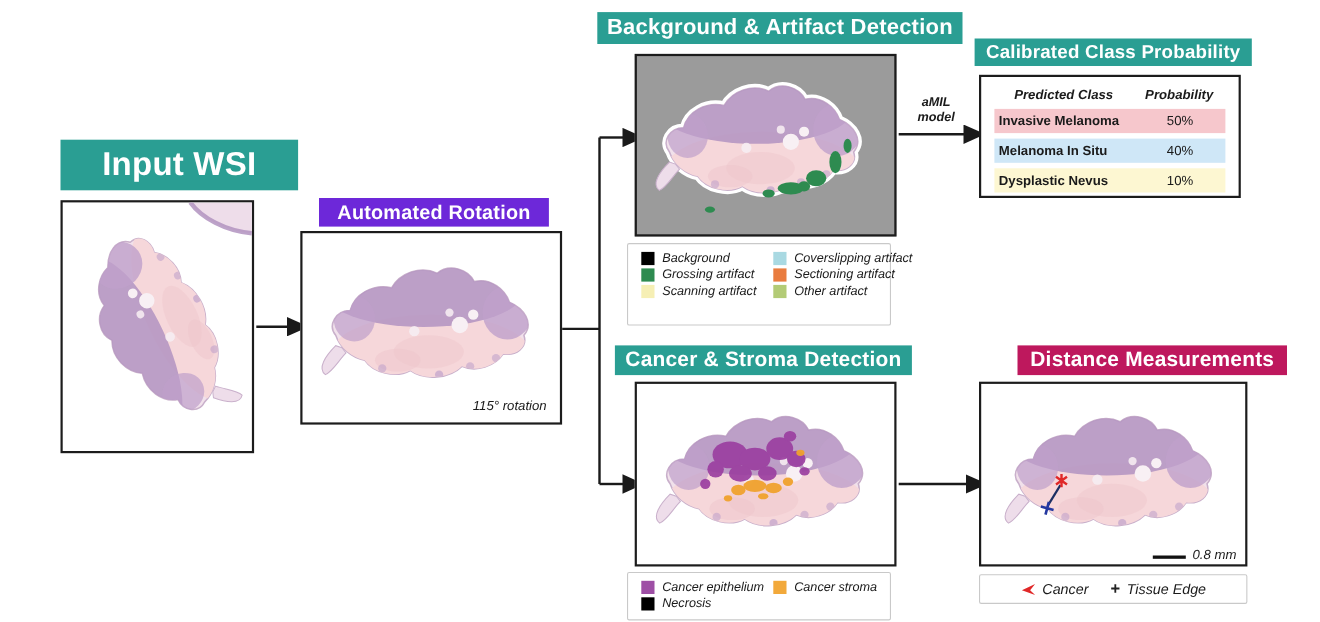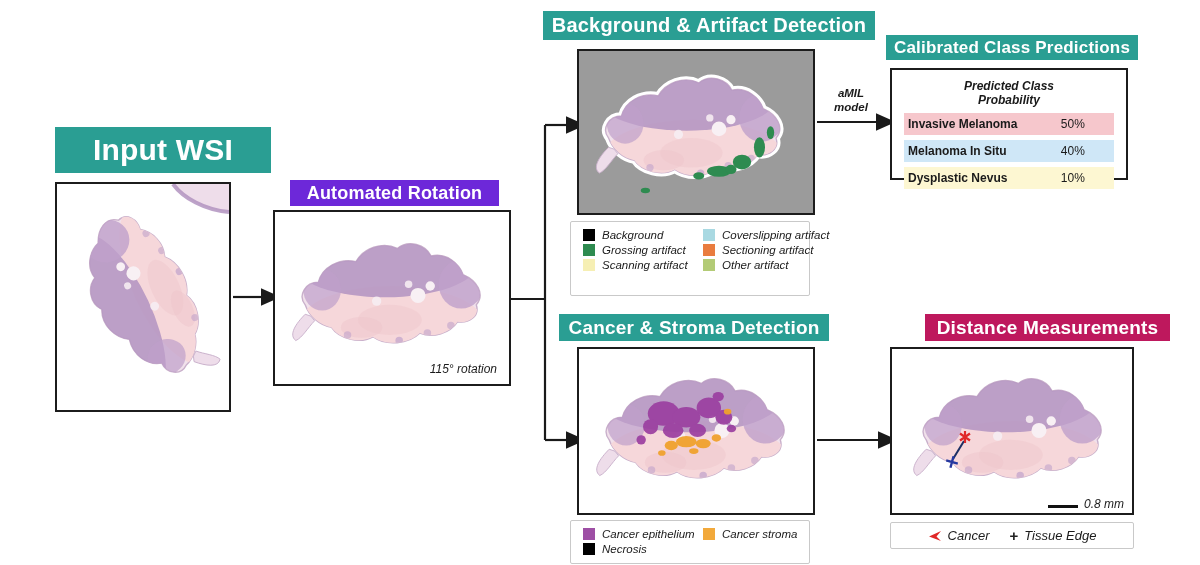--- a/index.html
+++ b/index.html
@@ -36,21 +36,21 @@
                justify-content:center;gap:20px;font-style:italic;font-size:13px;}
   .leg-grid{display:grid;grid-template-columns:118px 1fr;row-gap:3px;column-gap:2px;padding:7px 6px 5px 12px;}
   .leg-item{display:flex;align-items:center;gap:7px;font-size:11.5px;font-style:italic;white-space:nowrap;}
   .swatch{width:12px;height:12px;flex:0 0 12px;}
   .dist-leg-item{display:flex;align-items:center;gap:6px;}
   .plus-mark{font-style:normal;font-weight:700;font-size:15px;color:#222;}
 
   
   .pred-box{position:absolute;left:890px;top:68px;width:238px;height:112px;background:#fff;
             border:2px solid #1c1c1c;box-sizing:border-box;}
-  .pred-head{display:flex;font-weight:700;font-style:italic;font-size:12px;margin:9px 12px 6px 12px;flex-direction:column;}
+  .pred-head{display:flex;font-weight:700;font-style:italic;font-size:12px;margin:9px 12px 6px 12px;}
   .pred-head .c1{flex:1.5;text-align:center;}
   .pred-head .c2{flex:1;text-align:center;}
   .pred-row{display:flex;align-items:center;height:22px;margin:0 12px 5px 12px;font-size:12px;}
   .pred-row .c1{flex:1.5;padding-left:4px;font-weight:bold;}
   .pred-row .c2{flex:1;text-align:center;}
 
   
   .amil{position:absolute;left:818px;top:86px;width:66px;text-align:center;
         font-style:italic;font-weight:700;font-size:11.5px;line-height:14px;color:#1a1a1a;}
 
@@ -185,21 +185,21 @@
         <span>Other artifact</span>
       </div>
     </div>
   </div>
 
   <div class="amil">
     <div>aMIL</div>
     <div>model</div>
   </div>
 
-  <div class="hdr hdr-calib" style="background-color: rgb(42, 158, 147);">Calibrated Class Predictions</div>
+  <div class="hdr hdr-calib" style="background-color: rgb(42, 158, 147);">Calibrated Class Probability</div>
   <div class="pred-box">
     <div class="pred-head">
       <div class="c1">Predicted Class</div>
       <div class="c2">Probability</div>
     </div>
     <div class="pred-row" style="background-color: rgb(246, 199, 204);">
       <div class="c1">Invasive Melanoma</div>
       <div class="c2">50%</div>
     </div>
     <div class="pred-row" style="background-color: rgb(207, 231, 247);">

